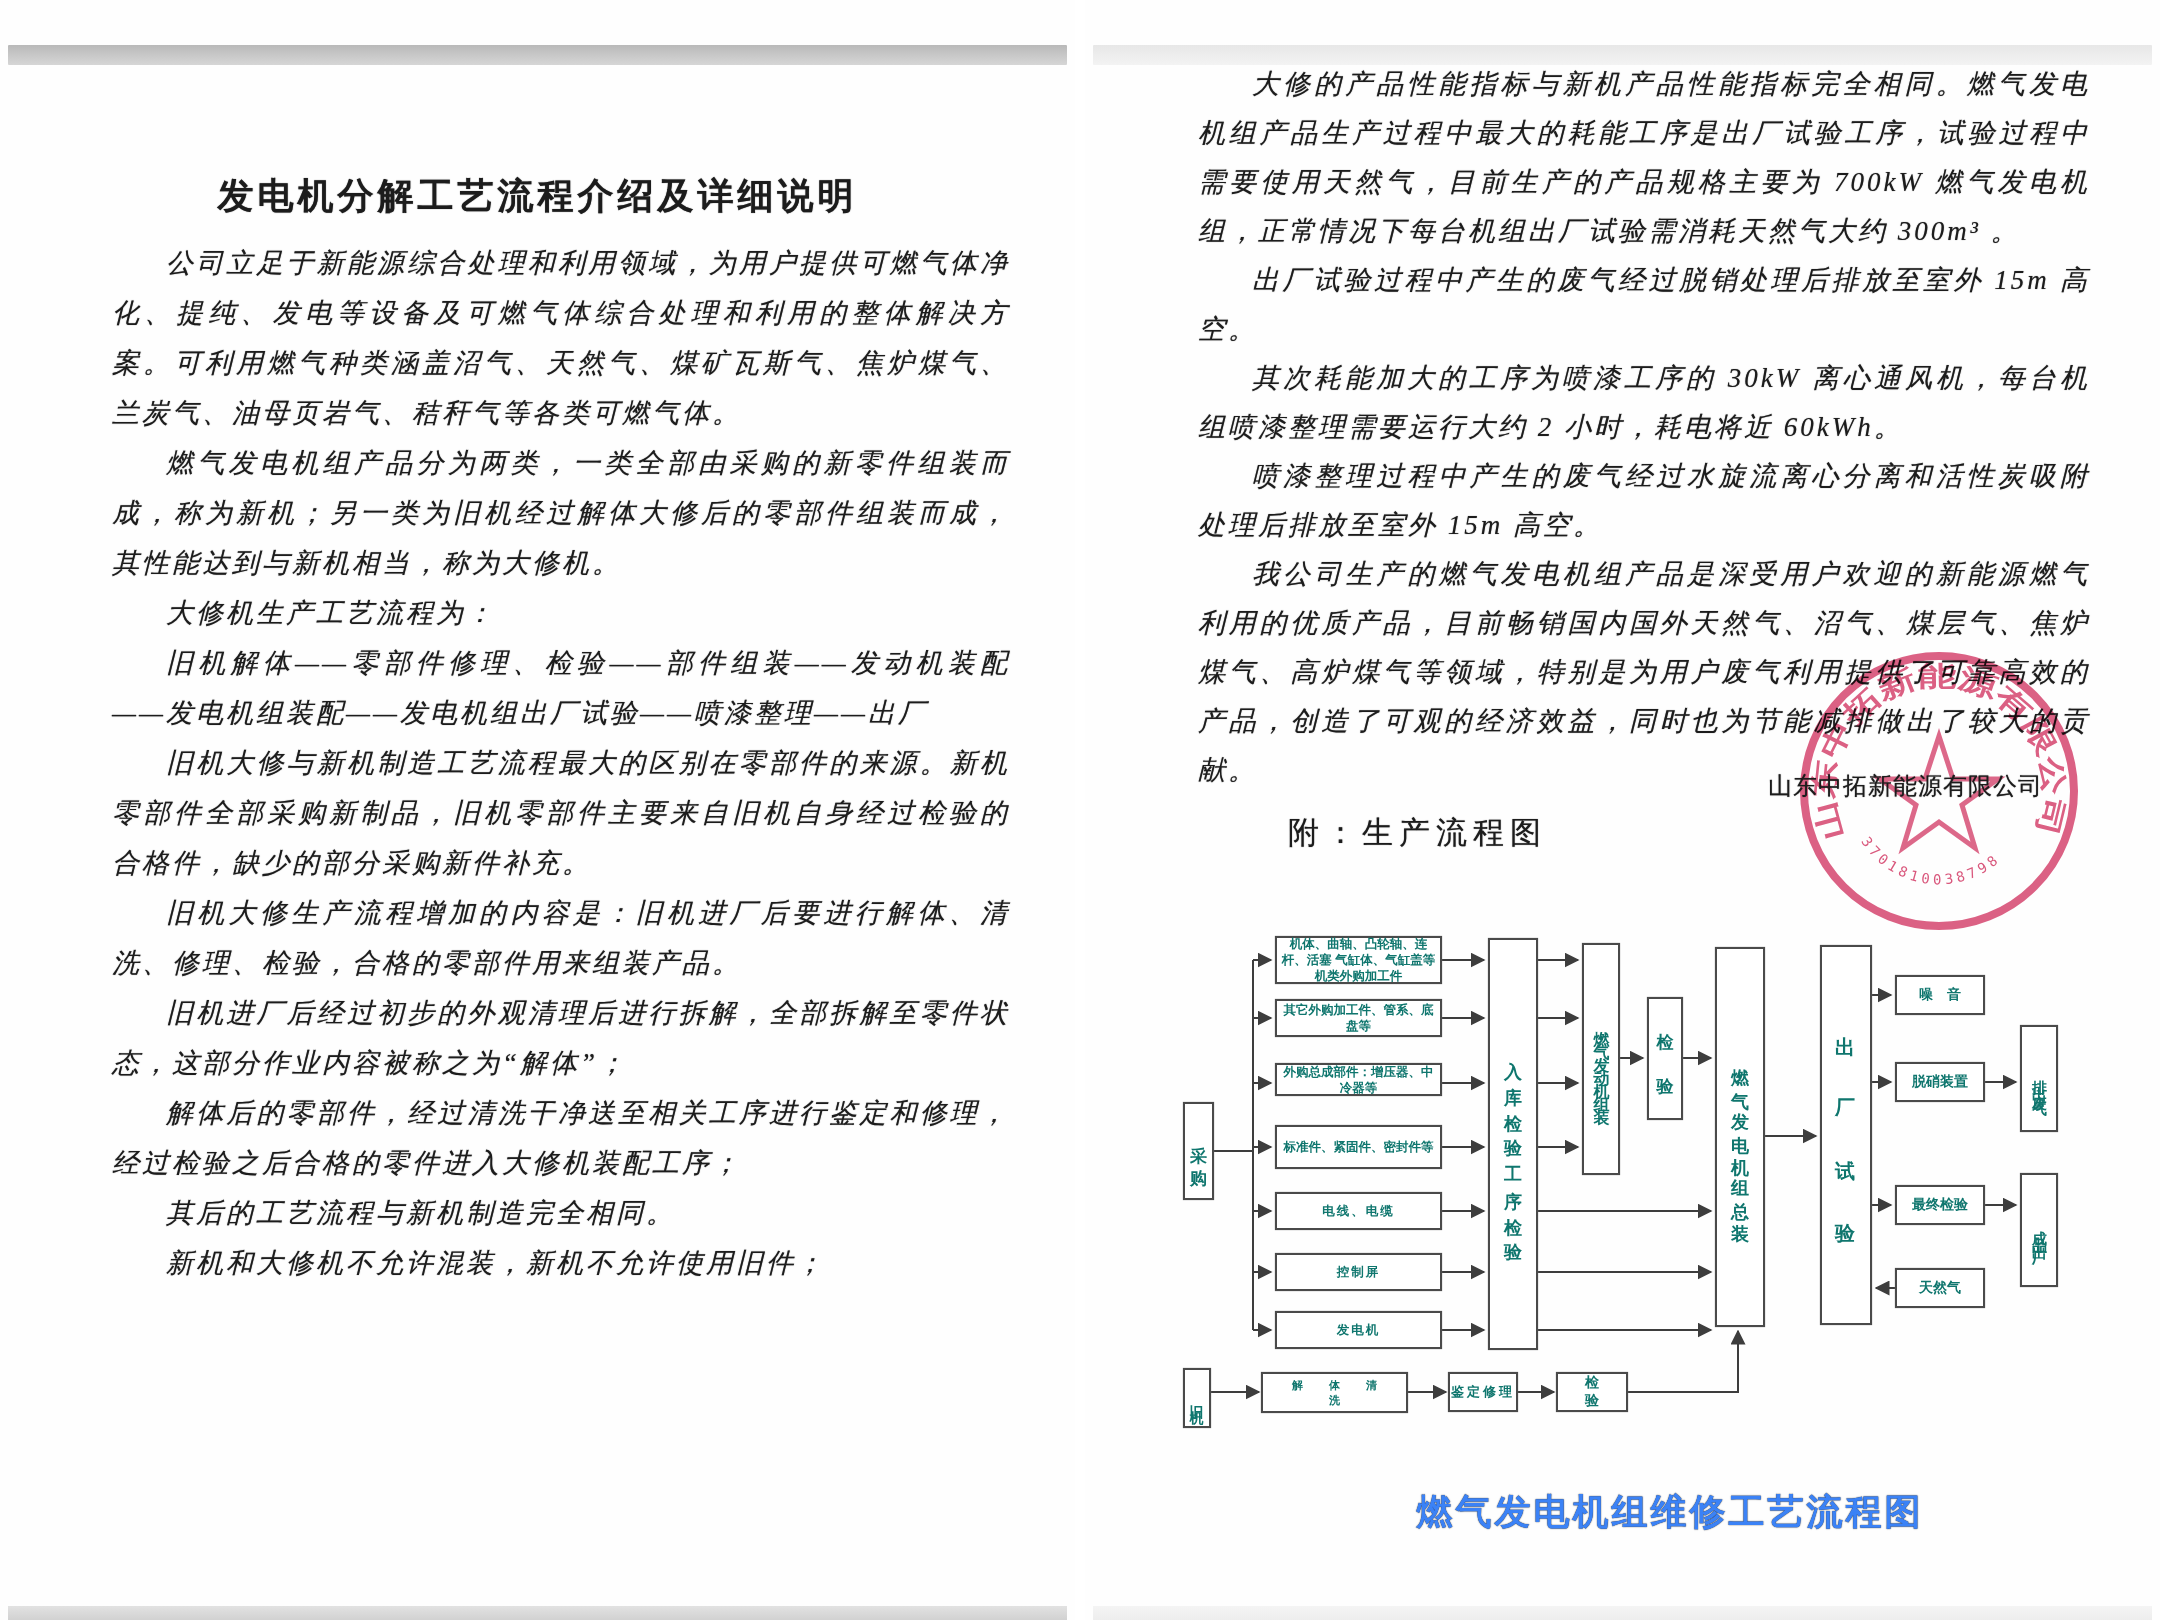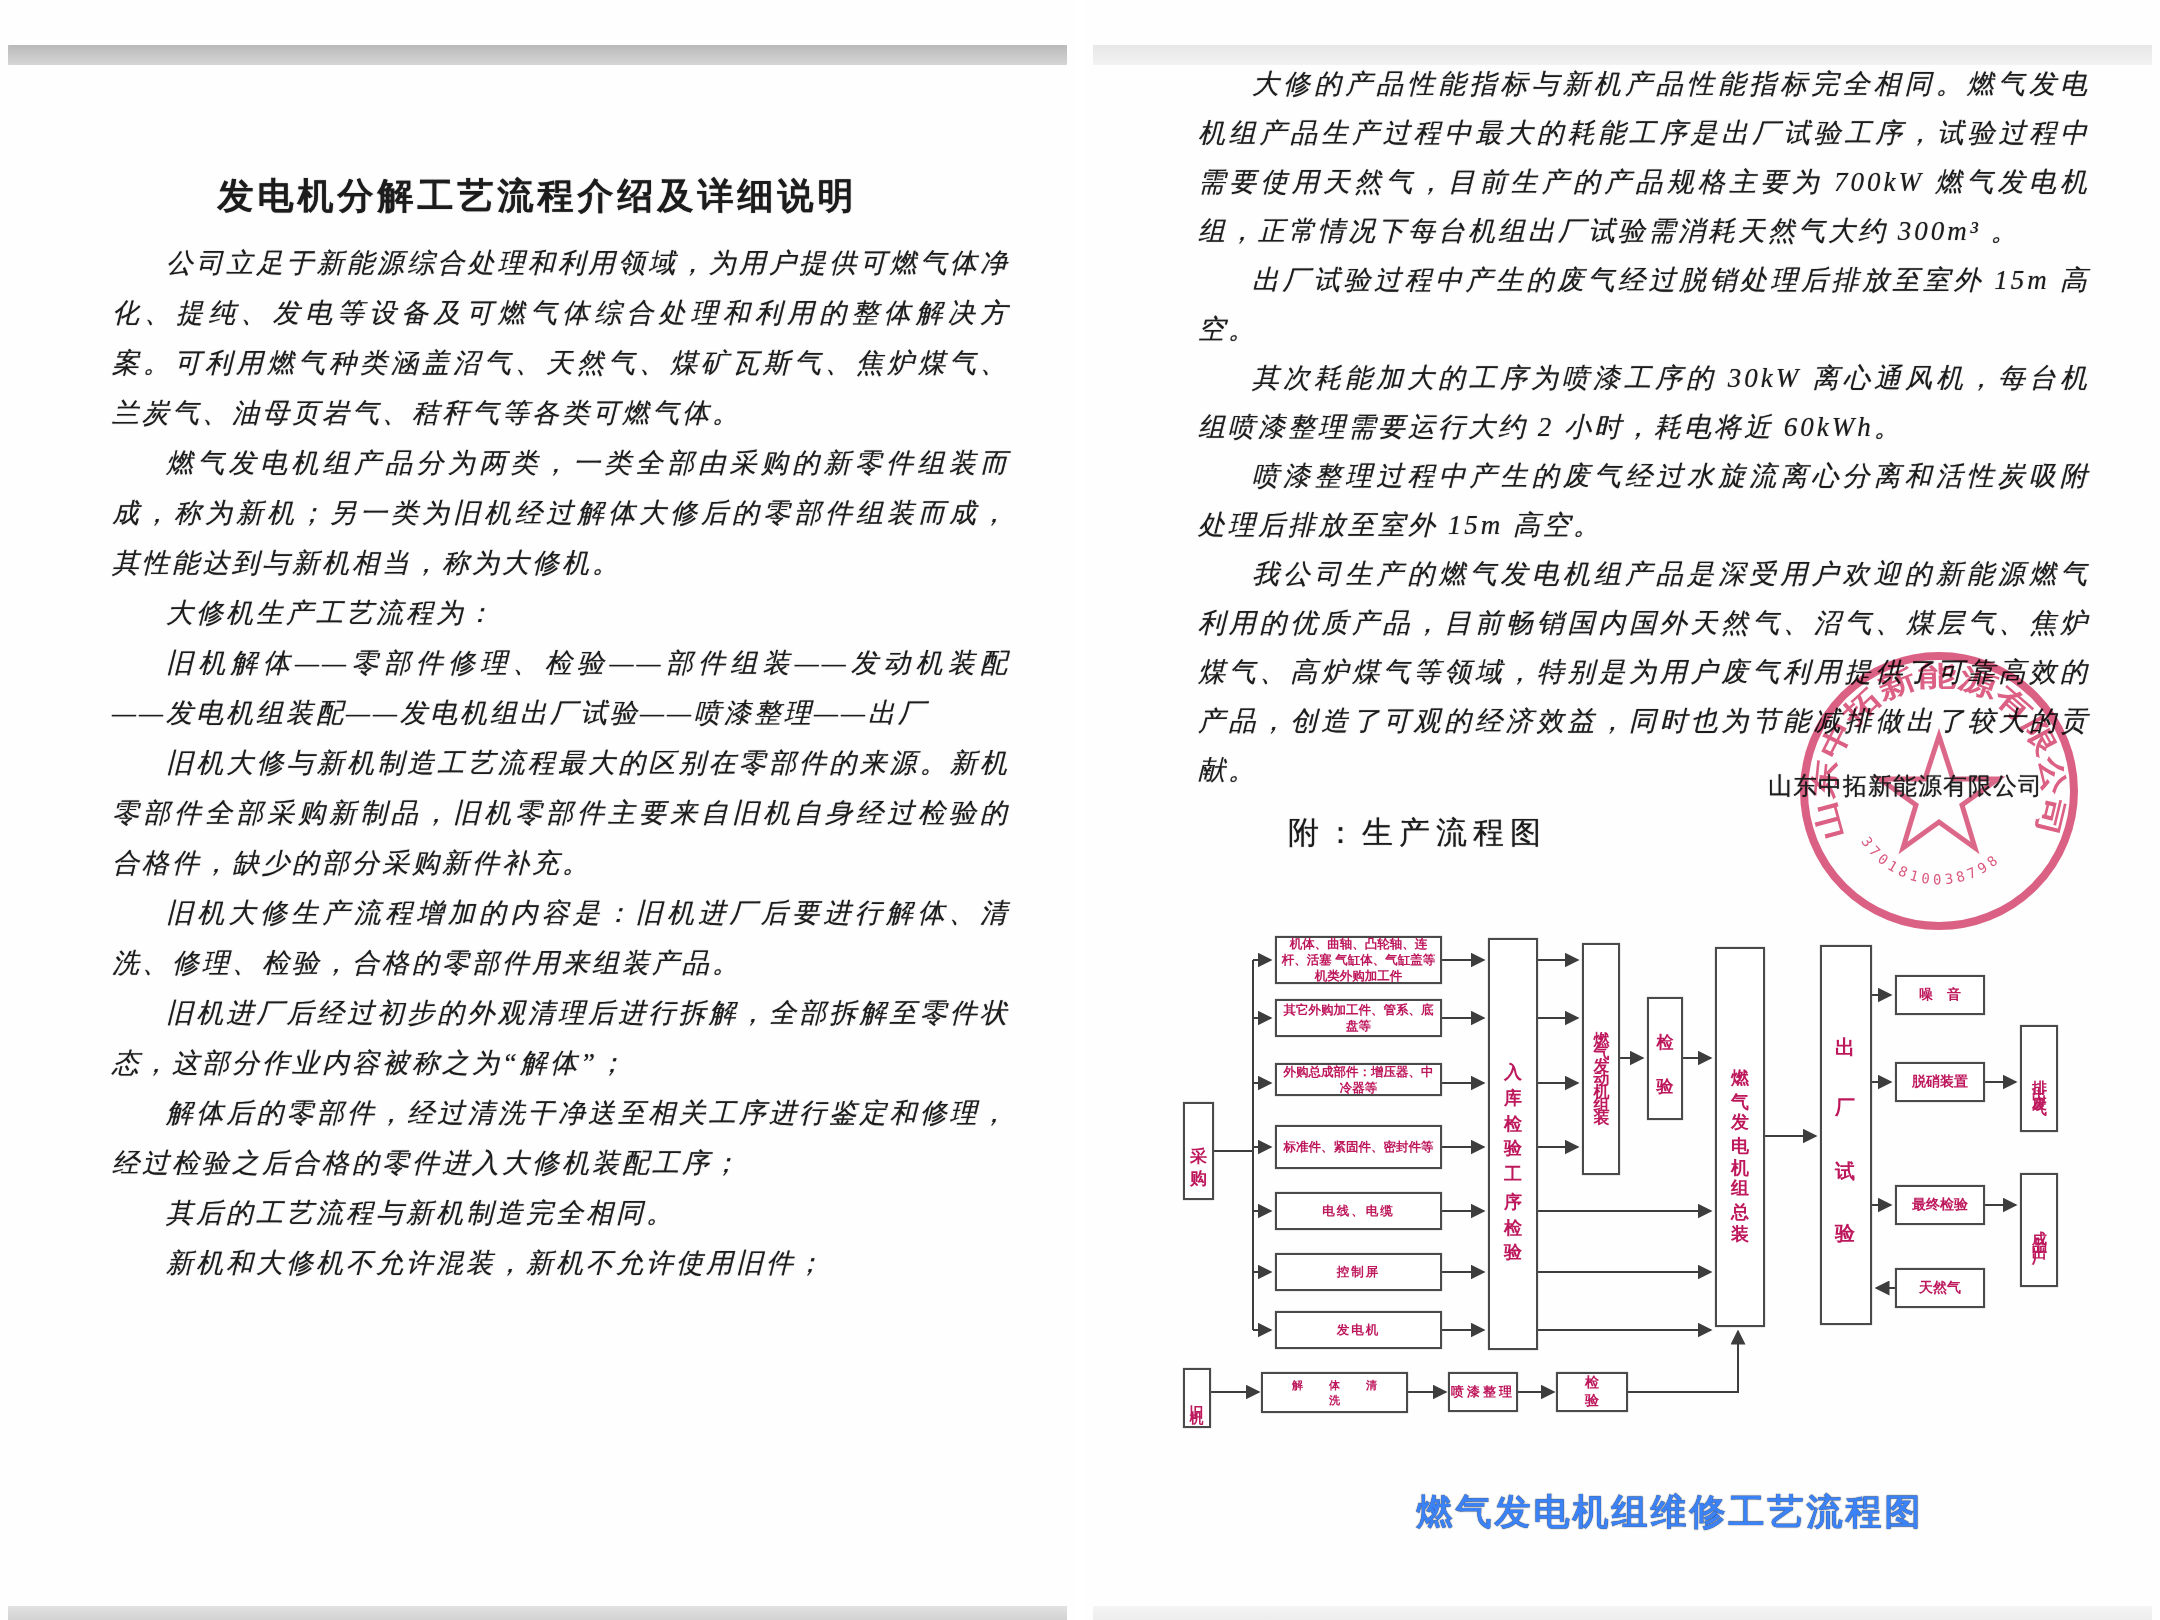--- a/index.html
+++ b/index.html
@@ -29,21 +29,21 @@
   .company-name{position:absolute;left:1768px;top:770px;font-size:24px;letter-spacing:1px;
                 z-index:6;text-shadow:0 0 1px rgba(20,20,20,.8);}
   .stamp{position:absolute;left:1796px;top:648px;width:286px;height:286px;z-index:5;
          opacity:.88;mix-blend-mode:multiply;}
 
   
   #flow{position:absolute;left:1180px;top:920px;width:980px;height:640px;font-family:"Liberation Sans","DejaVu Sans",sans-serif;}
   #flow-lines{position:absolute;left:0;top:0;z-index:1;}
   .fnode{position:absolute;background:#fff;border:2px solid #4a4a4a;box-shadow:0 0 1px #888;
          display:flex;align-items:center;justify-content:center;text-align:center;
-         color:#be185d;z-index:2;box-sizing:border-box;font-weight:bold;}
+         color:#0f766e;z-index:2;box-sizing:border-box;font-weight:bold;}
   .vtext{writing-mode:vertical-rl;text-orientation:upright;}
   .n-purchase{left:3px;top:182px;width:31px;height:98px;font-size:17px;letter-spacing:22px;padding-top:8px;}
   .n-old{left:3px;top:448px;width:28px;height:60px;font-size:14px;letter-spacing:6px;padding-top:4px;}
   .n-b{left:95px;width:167px;font-size:12.5px;line-height:16px;padding:2px 4px;}
   .n-b1{top:16px;height:48px;}
   .n-b2{top:79px;height:38px;}
   .n-b3{top:143px;height:33px;}
   .n-b4{top:205px;height:44px;}
   .n-b5{top:272px;height:38px;letter-spacing:2px;}
   .n-b6{top:333px;height:38px;letter-spacing:2px;}
@@ -181,19 +181,19 @@
     <div class="fnode vtext n-colF">燃气发电机组总装</div>
     <div class="fnode vtext n-colG">出厂试验</div>
     <div class="fnode n-r n-r1">噪音</div>
     <div class="fnode n-r n-r2">脱硝装置</div>
     <div class="fnode n-r n-r3">最终检验</div>
     <div class="fnode n-r n-r4">天然气</div>
     <div class="fnode vtext n-v n-v1">排出废气</div>
     <div class="fnode vtext n-v n-v2">成品出厂</div>
     <div class="fnode vtext n-old">旧机</div>
     <div class="fnode n-d1">解体清洗</div>
-    <div class="fnode n-d2">喷漆整理</div>
+    <div class="fnode n-d2">鉴定修理</div>
     <div class="fnode n-d3">检验</div>
 
     <div class="flow-caption">燃气发电机组维修工艺流程图</div>
   </div>
 
 </div>
 
 </body></html>

